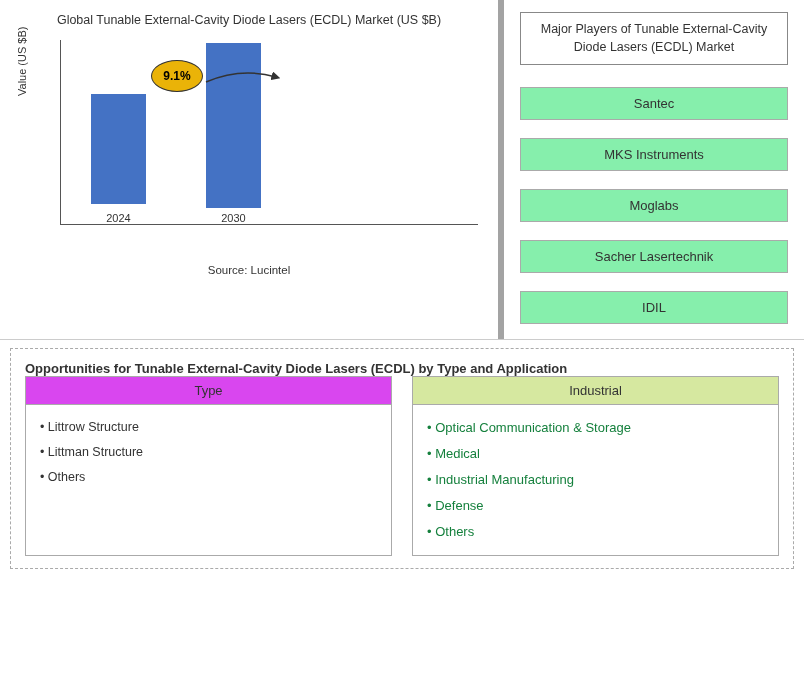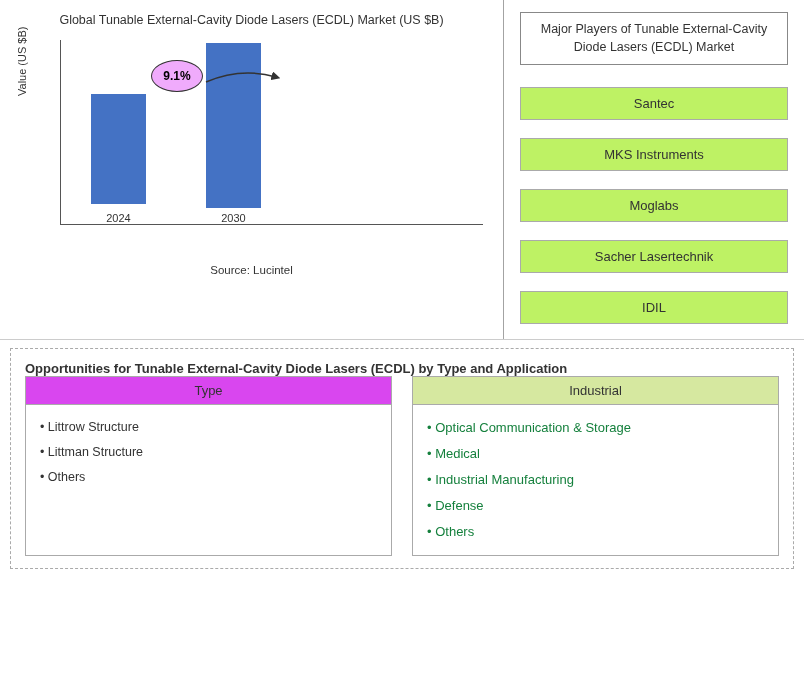--- a/index.html
+++ b/index.html
@@ -15,21 +15,21 @@
     .top-section {
       display: flex;
       height: 340px;
       border-bottom: 1px solid #ccc;
     }
 
     .chart-area {
       flex: 1;
       padding: 12px 20px 10px 20px;
       position: relative;
-      border-right: 1px solid #a3a3a3;
+      border-right: 6px solid #a3a3a3;
     }
 
     .chart-title {
       text-align: center;
       font-size: 12.5px;
       color: #333;
       line-height: 1.4;
       margin-bottom: 10px;
     }
 
@@ -66,21 +66,21 @@
       margin-bottom: 10px;
     }
 
     .player-item {
       border: 1px solid #aaa;
       padding: 8px 10px;
       text-align: center;
       font-size: 13px;
       color: #333;
       margin-bottom: 6px;
-      background: #bef264;
+      background: #86efac;
     }
   </style>
 <style>.item::before { content: "• "; }</style></head>
 <body>
 
 <div class="top-section">
 
   <div class="chart-area">
     <div class="chart-title">Global Tunable External-Cavity Diode Lasers (ECDL) Market (US $B)</div>
     <div class="chart-container">
@@ -92,21 +92,21 @@
         <div style="display:flex; flex-direction:column; align-items:center;">
           <div style="width:55px; height:110px; background:#4472c4;"></div>
           <div style="font-size:11px; color:#333; margin-top:8px;">2024</div>
         </div>
 
         <div style="display:flex; flex-direction:column; align-items:center;">
           <div style="width:55px; height:165px; background:#4472c4;"></div>
           <div style="font-size:11px; color:#333; margin-top:4px;">2030</div>
         </div>
 
-        <div style="position:absolute; left:90px; top:20px; border:1.5px solid #333; border-radius:50%; width:52px; height:32px; display:flex; align-items:center; justify-content:center; font-size:12px; font-weight:bold; background:#f0abfc;">
+        <div style="position:absolute; left:90px; top:20px; border:1.5px solid #333; border-radius:50%; width:52px; height:32px; display:flex; align-items:center; justify-content:center; font-size:12px; font-weight:bold; background:#eab308;">
           <span>9.1%</span>
         </div>
 
         <svg style="position:absolute; left:140px; top:22px; width:80px; height:30px;">
           <defs>
             <marker id="arrowhead" markerWidth="6" markerHeight="6" refX="3" refY="3" orient="auto">
               <polygon points="0 0, 6 3, 0 6" fill="#333"></polygon>
             </marker>
           </defs>
           <path d="M 5 20 Q 40 5 75 15" stroke="#333" stroke-width="1.5" fill="none" marker-end="url(#arrowhead)"></path>

